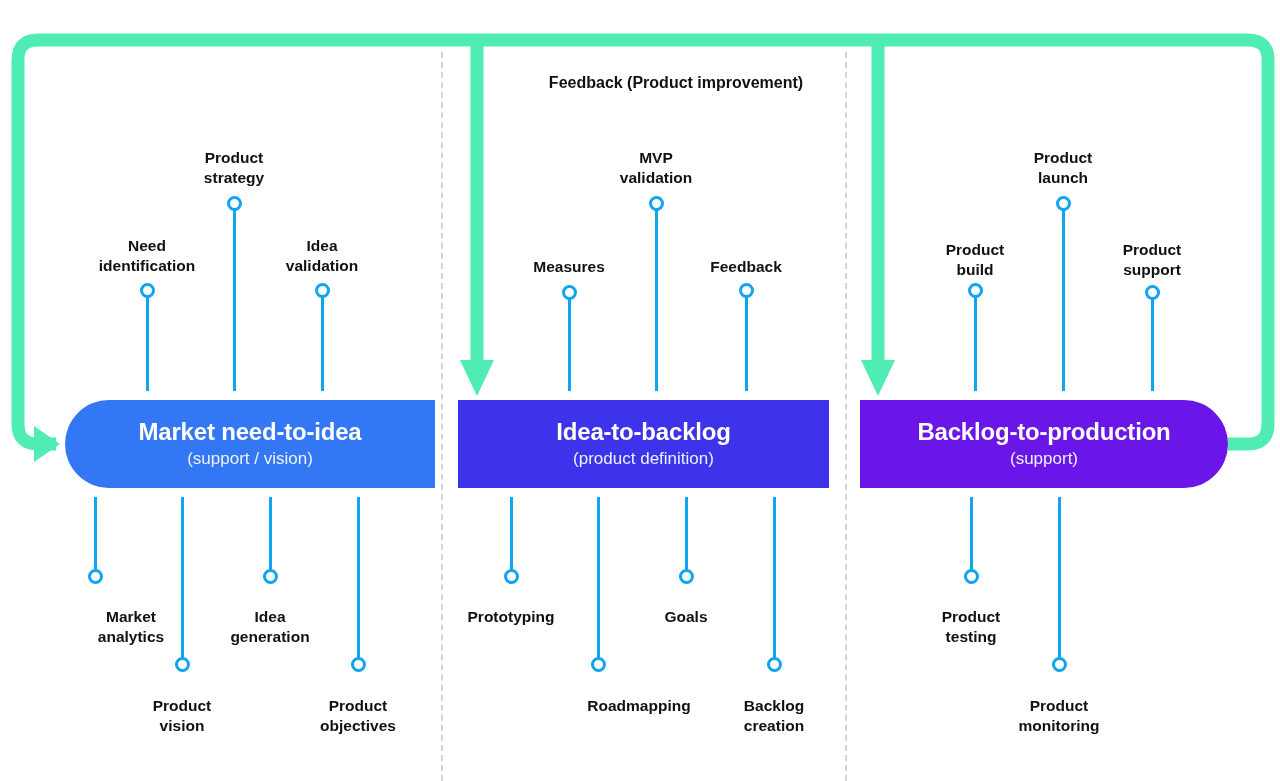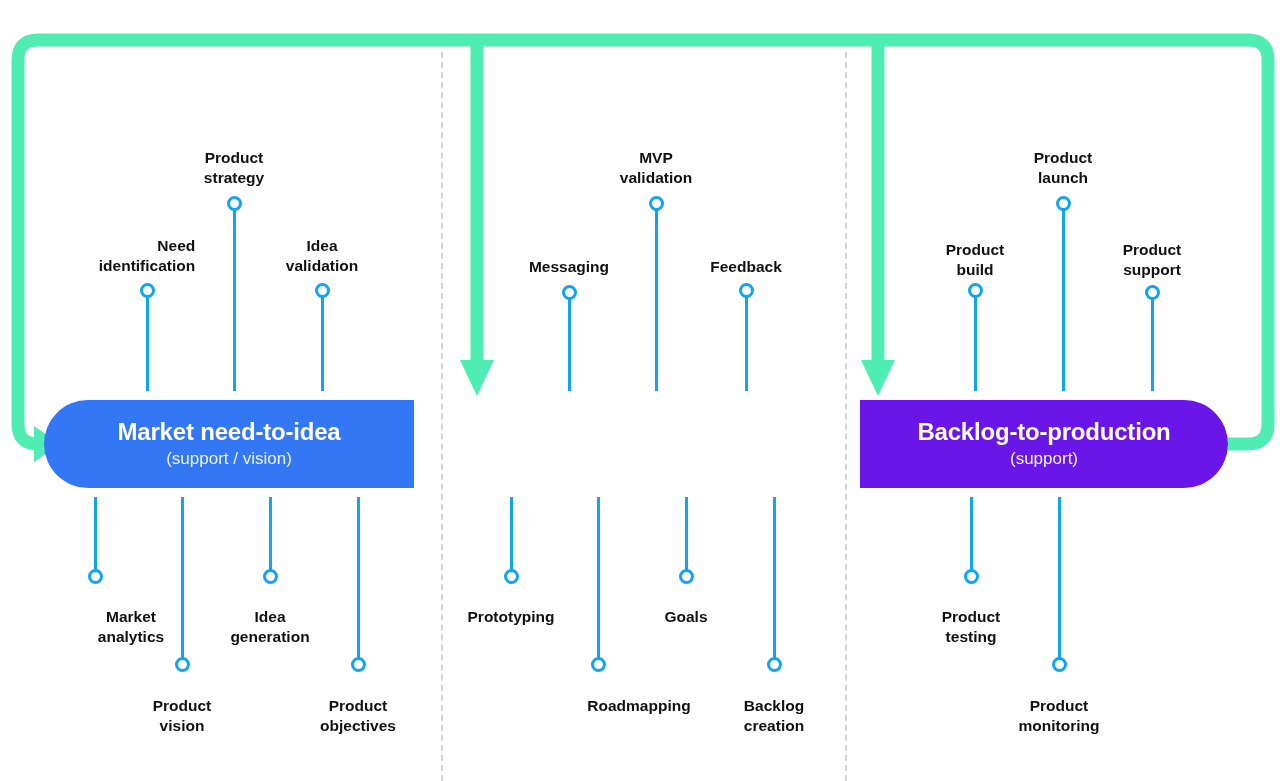--- a/index.html
+++ b/index.html
@@ -55,21 +55,21 @@
   }
   .phase-sub {
     font-size: 17px;
     font-weight: normal;
     line-height: 1.2;
     margin-top: 3px;
     color: #eef2ff;
     white-space: nowrap;
   }
   #bar-0 {
-    left: 44px;
+    left: 65px;
     width: 370px;
     background: #3377f5;
     border-radius: 46px 0 0 46px;
   }
   #bar-1 {
     left: 458px;
     width: 371px;
     background: #3d33ea;
     border-radius: 0;
   }
@@ -138,35 +138,40 @@
     <path d="M477 46 L477 362" fill="none" stroke="#4FECB4" stroke-width="13"></path>
     <path d="M460 360 L494 360 L477 396 Z" fill="#4FECB4"></path>
 
     <path d="M878 46 L878 362" fill="none" stroke="#4FECB4" stroke-width="13"></path>
     <path d="M861 360 L895 360 L878 396 Z" fill="#4FECB4"></path>
   </svg>
 
   <div class="col-sep" style="left:441px;"></div>
   <div class="col-sep" style="left:845px;"></div>
 
+  <div id="feedback-caption">Feedback (Product improvement)</div>
 
   <div class="phase-bar" id="bar-0">
     <div class="phase-title">Market need-to-idea</div>
     <div class="phase-sub">(support / vision)</div>
+  </div>
+  <div class="phase-bar" id="bar-1">
+    <div class="phase-title">Idea-to-backlog</div>
+    <div class="phase-sub">(product definition)</div>
   </div>
   <div class="phase-bar" id="bar-2">
     <div class="phase-title">Backlog-to-production</div>
     <div class="phase-sub">(support)</div>
   </div>
 
   <div id="nodes-layer">
       <div style="position: absolute; left: 0px; top: 0px; width: 0px; height: 0px;">
         <div class="stem" style="left: 145.5px; top: 297px; height: 94px;"></div>
         <div class="ring" style="left: 139.5px; top: 282.5px;"></div>
-        <div class="node-label" style="left: 147px; top: 236px; text-align: right;">Need
+        <div class="node-label" style="left: 147px; top: 236px;">Need
 identification</div>
       </div>
       <div style="position: absolute; left: 0px; top: 0px; width: 0px; height: 0px;">
         <div class="stem" style="left: 232.5px; top: 210px; height: 181px;"></div>
         <div class="ring" style="left: 226.5px; top: 195.5px;"></div>
         <div class="node-label" style="left: 234px; top: 148px;">Product
 strategy</div>
       </div>
       <div style="position: absolute; left: 0px; top: 0px; width: 0px; height: 0px;">
         <div class="stem" style="left: 320.5px; top: 297px; height: 94px;"></div>
@@ -194,21 +199,21 @@
       </div>
       <div style="position: absolute; left: 0px; top: 0px; width: 0px; height: 0px;">
         <div class="stem" style="left: 356.5px; top: 497px; height: 168px;"></div>
         <div class="ring" style="left: 350.5px; top: 656.5px;"></div>
         <div class="node-label" style="left: 358px; top: 696px;">Product
 objectives</div>
       </div>
       <div style="position: absolute; left: 0px; top: 0px; width: 0px; height: 0px;">
         <div class="stem" style="left: 567.5px; top: 299px; height: 92px;"></div>
         <div class="ring" style="left: 561.5px; top: 284.5px;"></div>
-        <div class="node-label" style="left: 569px; top: 257px;">Messaging</div>
+        <div class="node-label" style="left: 569px; top: 257px;">Measures</div>
       </div>
       <div style="position: absolute; left: 0px; top: 0px; width: 0px; height: 0px;">
         <div class="stem" style="left: 654.5px; top: 210px; height: 181px;"></div>
         <div class="ring" style="left: 648.5px; top: 195.5px;"></div>
         <div class="node-label" style="left: 656px; top: 148px;">MVP
 validation</div>
       </div>
       <div style="position: absolute; left: 0px; top: 0px; width: 0px; height: 0px;">
         <div class="stem" style="left: 744.5px; top: 297px; height: 94px;"></div>
         <div class="ring" style="left: 738.5px; top: 282.5px;"></div>

